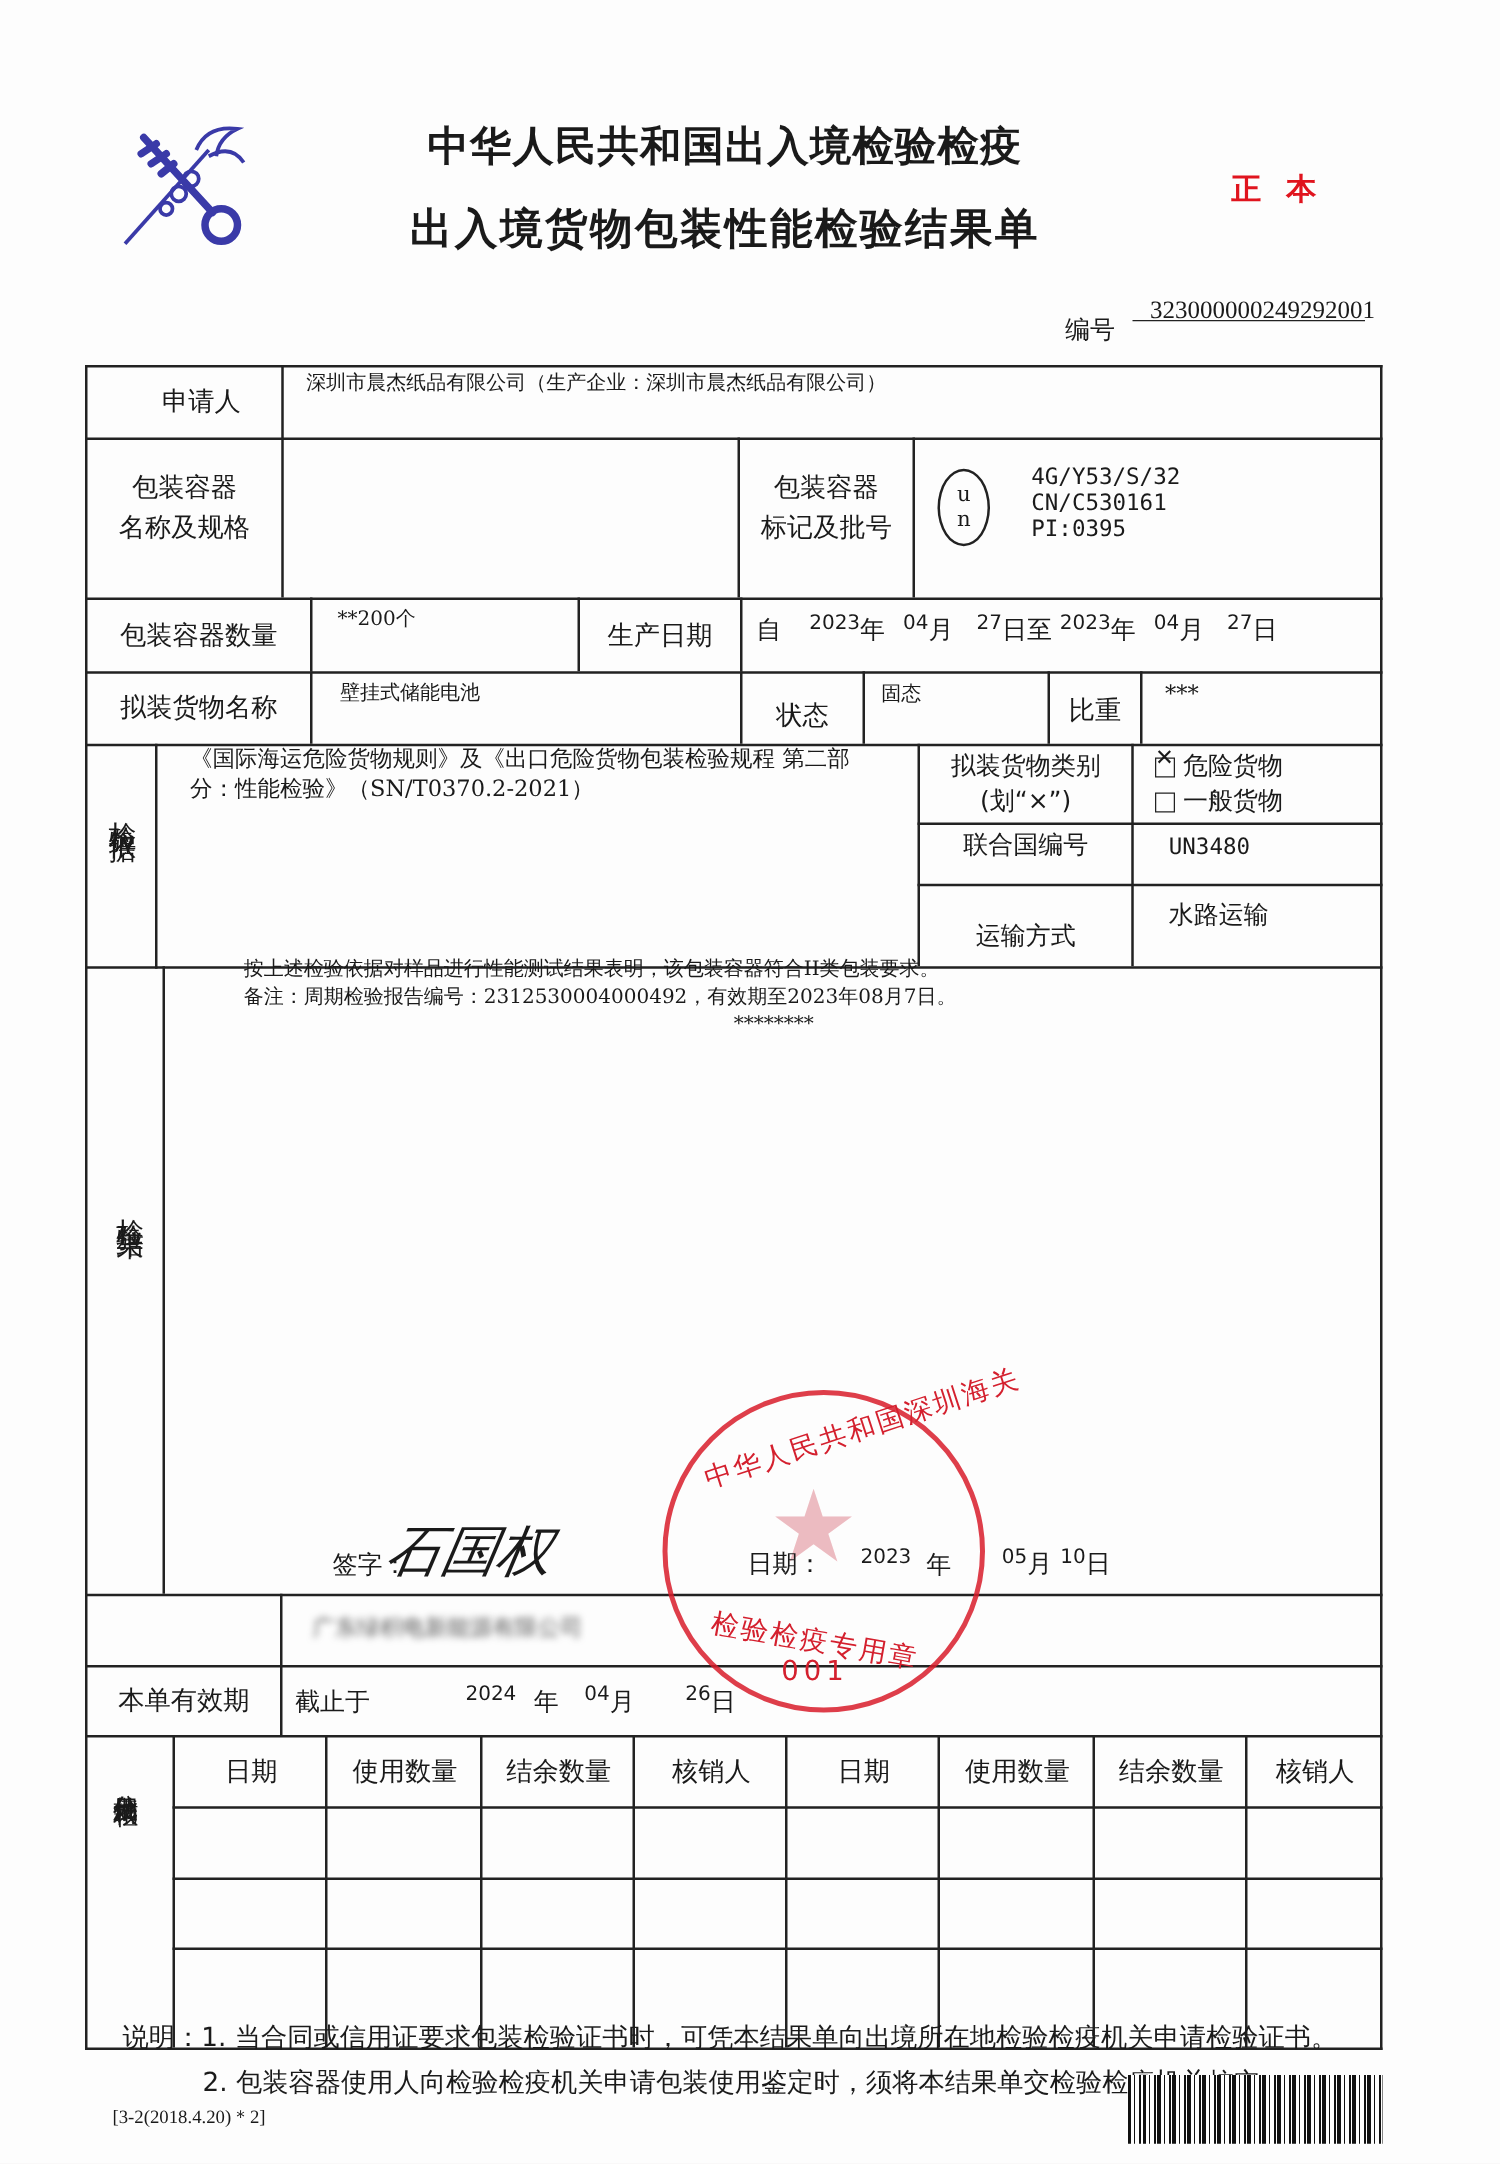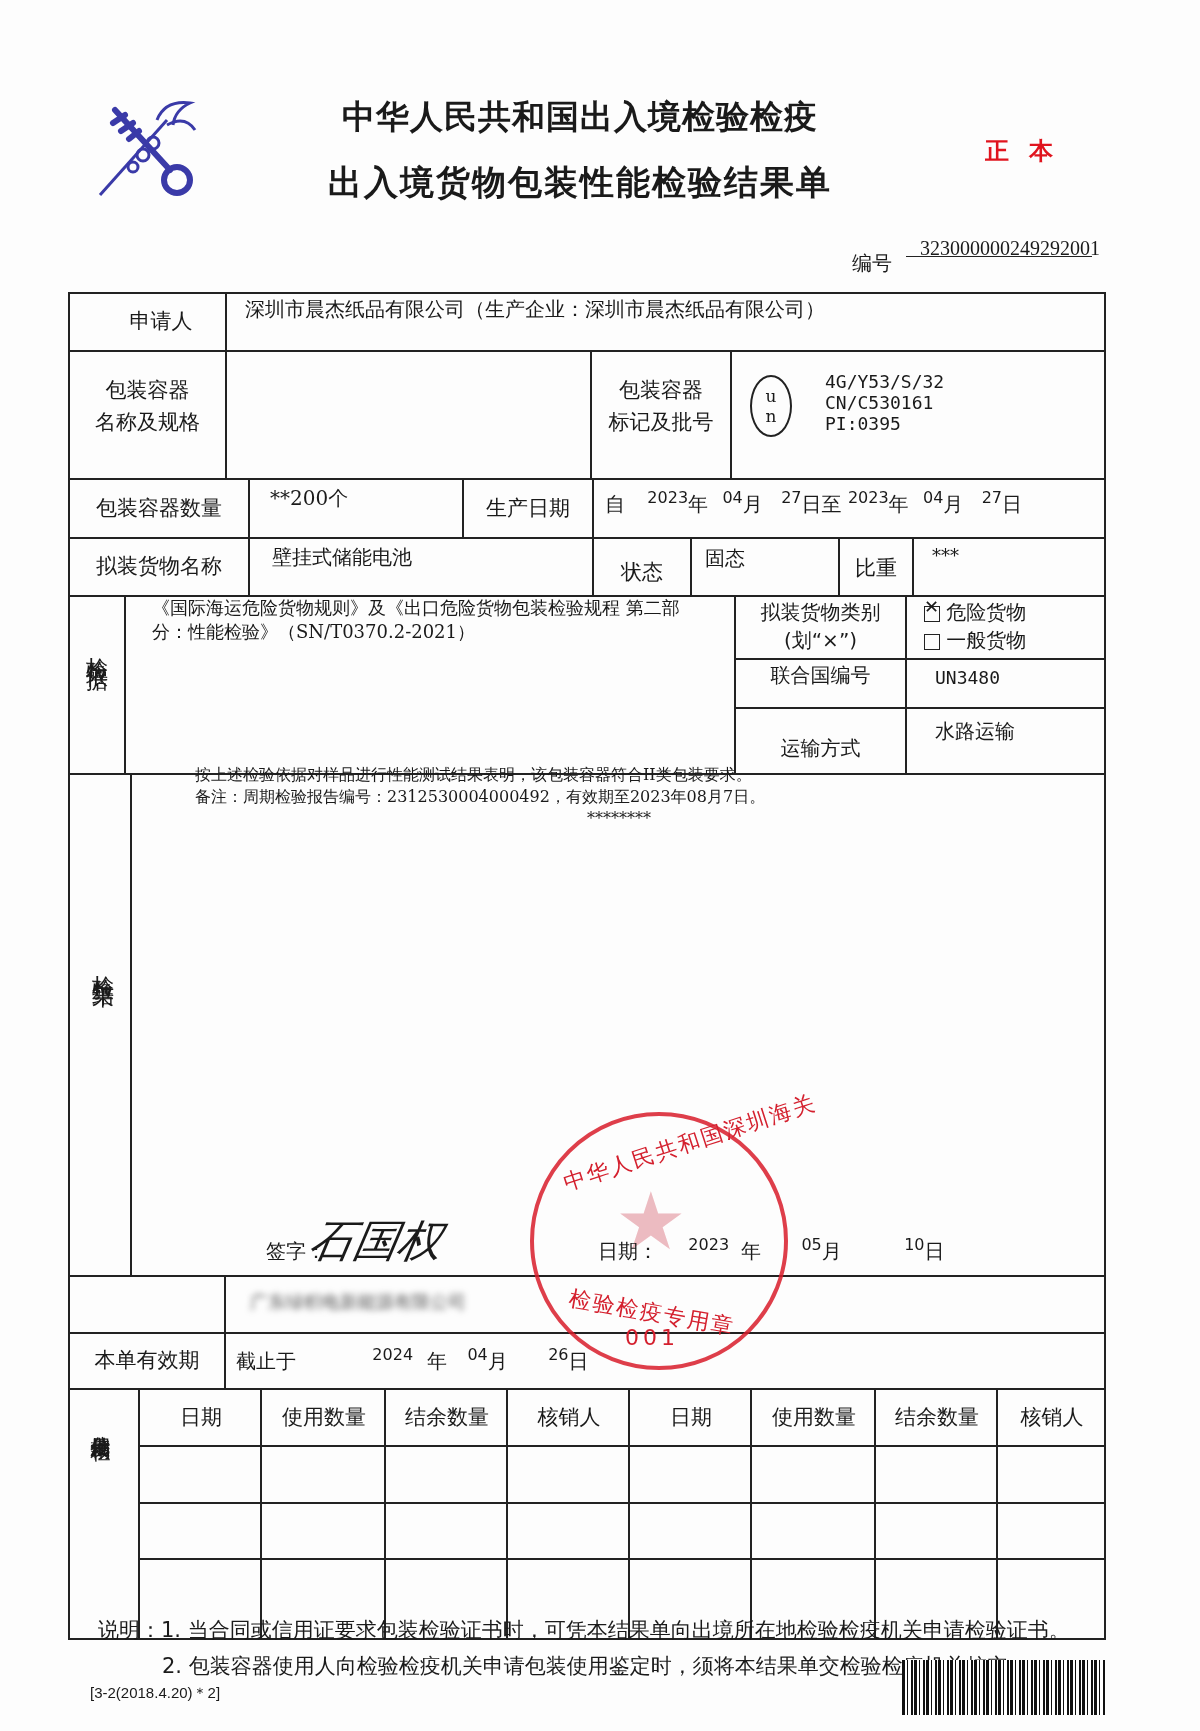--- a/index.html
+++ b/index.html
@@ -7,21 +7,21 @@
   .page{position:absolute;left:0;top:0;width:1200px;height:1731px;background:#fdfdfd;}
   .abs{position:absolute;}
   .logo{left:95px;top:95px;width:115px;height:105px;}
   .title1{left:300px;top:95px;width:560px;text-align:center;font-size:33px;font-weight:bold;letter-spacing:1px;}
   .title2{left:300px;top:160px;width:560px;text-align:center;font-size:34px;font-weight:bold;letter-spacing:2px;}
   .zhengben{left:985px;top:135px;font-size:24px;font-weight:bold;color:#e0141e;letter-spacing:20px;}
   .serial-label{left:852px;top:250px;font-size:20px;}
   .serial-val{left:920px;top:237px;font-size:20px;font-family:"Liberation Serif",serif;}
   .serial-line{left:906px;top:256px;width:186px;border-bottom:1.5px solid #222;}
   .cell-label{font-size:21px;text-align:center;display:flex;align-items:center;justify-content:center;line-height:1.5;}
-  .val{font-size:20px;font-family:"DejaVu Serif","Liberation Serif",serif;}
+  .val{font-size:16px;font-family:"DejaVu Serif","Liberation Serif",serif;}
   .mono{font-family:"DejaVu Sans Mono","Liberation Mono",monospace;font-size:18px;}
   .hl{position:absolute;border-top:2px solid #222;}
   .vl{position:absolute;border-left:2px solid #222;}
   .vert{writing-mode:vertical-rl;text-orientation:upright;font-size:22px;letter-spacing:4px;}
   .small{font-size:16px;}
   .stamp{left:530px;top:1112px;width:250px;height:250px;border:4px solid #d81c2a;border-radius:50%;opacity:.85;}
   .stamp-star{left:615px;top:1175px;font-size:80px;color:#e6a0a8;opacity:.7;}
   .stamp-text{color:#d4202e;font-size:22px;}
   .blur{filter:blur(3px);color:#555;font-size:18px;}
   .barcode{left:902px;top:1660px;width:204px;height:55px;background:repeating-linear-gradient(90deg,#111 0 3px,#fff 3px 5px,#111 5px 6px,#fff 6px 9px,#111 9px 11px,#fff 11px 12px);}
@@ -188,21 +188,21 @@
   <div class="abs stamp-text" style="left:558px;top:1128px;transform:rotate(-18deg);letter-spacing:2px;">中华人民共和国深圳海关</div>
   <div class="abs stamp-text" style="left:568px;top:1298px;transform:rotate(10deg);letter-spacing:2px;">检验检疫专用章</div>
   <div class="abs stamp-text" style="left:625px;top:1325px;letter-spacing:4px;">001</div>
 
   <div class="abs" style="left:246px;top:1238px;font-size:20px;margin-left:20px;">签字：</div>
   <div class="abs" style="left:310px;top:1212px;font-size:44px;font-style:italic;font-family:'DejaVu Serif',serif;transform:skewX(-10deg);">石国权</div>
   <div class="abs" style="left:598px;top:1235px;font-size:20px;white-space:nowrap;">
     <span>日期：</span>
     <sup class="small" style="margin-left:24px;">2023</sup><span style="margin-left:12px;">年</span>
     <sup class="small" style="margin-left:34px;">05</sup><span>月</span>
-    <sup class="small" style="margin-left:56px;">10</sup><span>日</span>
+    <sup class="small" style="">10</sup><span>日</span>
   </div>
 
   <div class="abs blur" style="left:250px;top:1290px;">广东绿积电新能源有限公司</div>
   <div class="abs cell-label" style="left:70px;top:1334px;width:154px;height:54px;">本单有效期</div>
   <div class="abs" style="left:236px;top:1345px;font-size:20px;white-space:nowrap;">
     <span>截止于</span>
     <sup class="small" style="margin-left:70px;">2024</sup><span style="margin-left:14px;">年</span>
     <sup class="small" style="margin-left:14px;">04</sup><span>月</span>
     <sup class="small" style="margin-left:34px;">26</sup><span>日</span>
   </div>
@@ -220,15 +220,15 @@
   </div>
   <div class="abs" style="left:140px;top:1447px;width:966px;height:55px;"></div>
   <div class="abs" style="left:140px;top:1504px;width:966px;height:54px;"></div>
   <div class="abs" style="left:140px;top:1560px;width:966px;height:78px;"></div>
 
   <div class="abs note" style="left:98px;top:1614px;top:1614px;"></div>
   <div class="abs note" style="left:98px;top:1616px;white-space:nowrap;">
     <span>说明：</span><span>1. 当合同或信用证要求包装检验证书时，可凭本结果单向出境所在地检验检疫机关申请检验证书。</span>
   </div>
   <div class="abs note" style="left:162px;top:1652px;white-space:nowrap;">2. 包装容器使用人向检验检疫机关申请包装使用鉴定时，须将本结果单交检验检疫机关核实。</div>
-  <div class="abs" style="left:90px;top:1684px;font-size:15px;font-family:Liberation Sans, sans-serif;">[3-2(2018.4.20)＊2]</div>
+  <div class="abs" style="left:90px;top:1684px;font-size:15px;font-family:Liberation Serif, serif;">[3-2(2018.4.20)＊2]</div>
   <div class="abs barcode"></div>
 </div>
 
 </body></html>

